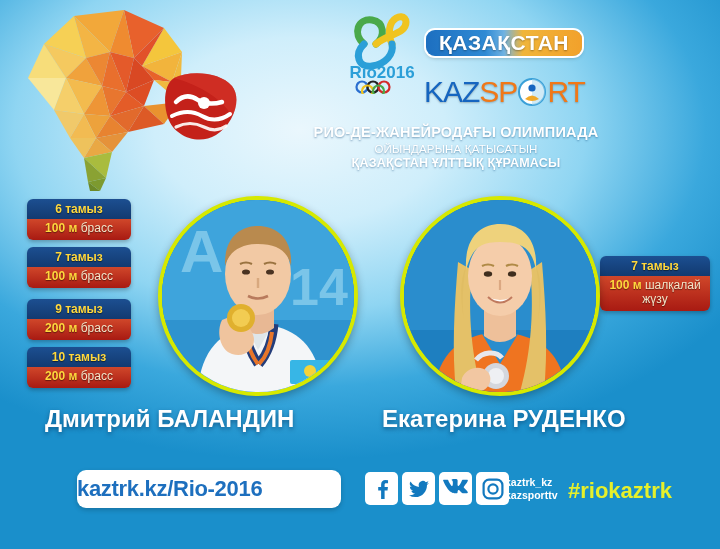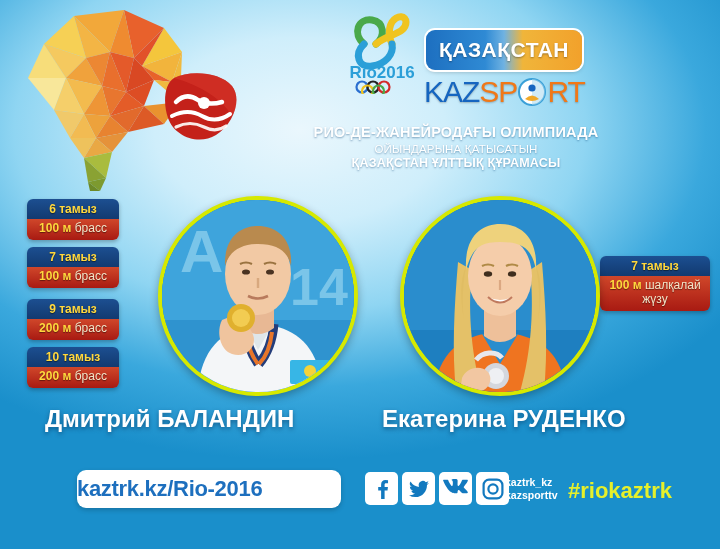--- a/index.html
+++ b/index.html
@@ -13,21 +13,21 @@
     background:
       radial-gradient(ellipse 520px 330px at 300px 130px, #eaf7fd 0%, #cfeefb 28%, #8fd5f2 55%, #3aa8dd 78%, #1a8fcb 100%),
       linear-gradient(160deg,#2ea3d8 0%,#1a8fcb 60%,#0f7fbd 100%);
   }
   
   #torch{position:absolute;left:14px;top:6px;width:170px;height:185px;}
   
   #rio{position:absolute;left:344px;top:10px;width:76px;height:84px;}
   
   #kzlogo{
-    position:absolute;left:426px;top:30px;width:156px;height:40px;border-radius:9px;
+    position:absolute;left:426px;top:30px;width:156px;height:26px;border-radius:9px;
     background:linear-gradient(90deg,#1d6fc0 0%,#2f8ad4 38%,#6fb2e2 50%,#f0b53a 62%,#f2a12b 100%);
     box-shadow:0 0 0 2px #ffffff, 0 2px 4px rgba(0,0,0,.25);
     display:flex;align-items:center;justify-content:center;
   }
   #kzlogo span{
     color:#fff;font-weight:bold;font-size:21px;letter-spacing:.5px;
     text-shadow:0 1px 2px rgba(0,0,0,.35);
   }
   
   #kazsport{position:absolute;left:424px;top:74px;width:160px;height:36px;display:flex;align-items:center;}
@@ -48,21 +48,21 @@
   #sport-pict{position:absolute;left:160px;top:72px;width:82px;height:70px;}
   #sport-label{
     position:absolute;left:144px;top:138px;width:126px;height:37px;border-radius:8px;
     background:linear-gradient(180deg,#e0452c 0%,#c41f16 52%,#9c1208 100%);
     box-shadow:inset 0 1px 0 rgba(255,255,255,.35),0 2px 4px rgba(0,0,0,.3);
     display:flex;align-items:center;justify-content:center;
   }
   #sport-label span{color:#fff;font-weight:bold;font-size:22px;letter-spacing:1px;
                     text-shadow:0 2px 3px rgba(0,0,0,.45);}
   
-  .badge{position:absolute;border-radius:6px;overflow:hidden;width:92px;
+  .badge{position:absolute;border-radius:6px;overflow:hidden;width:104px;
          box-shadow:0 2px 4px rgba(0,0,0,.28);}
   .badge .top{
     background:linear-gradient(180deg,#1c4f91 0%,#123a70 100%);
     color:#ffd83d;font-weight:bold;font-size:12px;text-align:center;padding:3px 0 3px;
     text-shadow:0 1px 1px rgba(0,0,0,.5);
   }
   .badge .bot{
     background:linear-gradient(180deg,#d0472a 0%,#a81a12 100%);
     text-align:center;padding:3px 2px 4px;font-size:12px;line-height:1.15;
     text-shadow:0 1px 1px rgba(0,0,0,.45);

